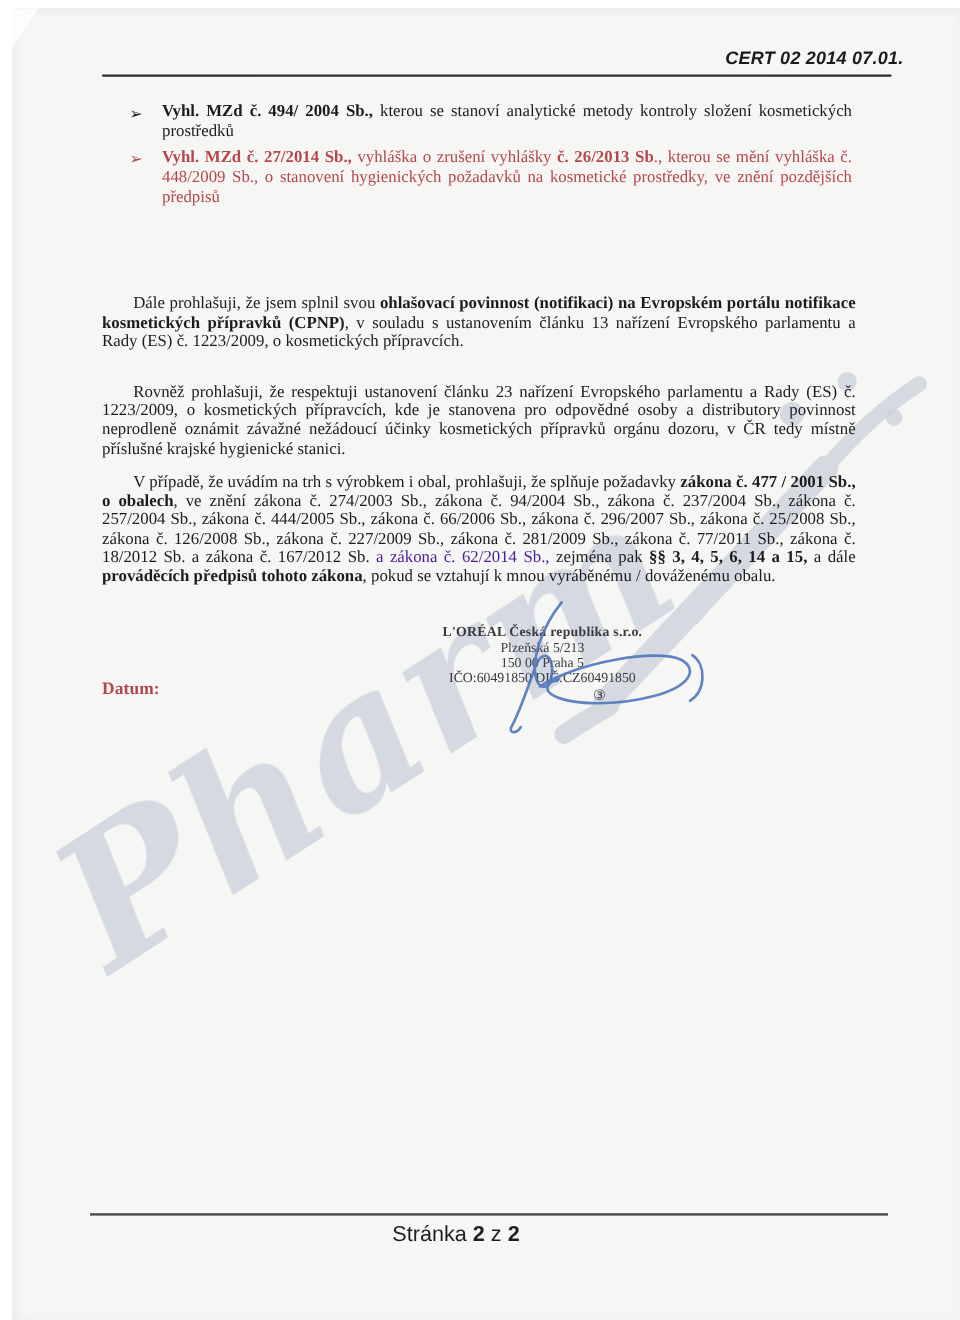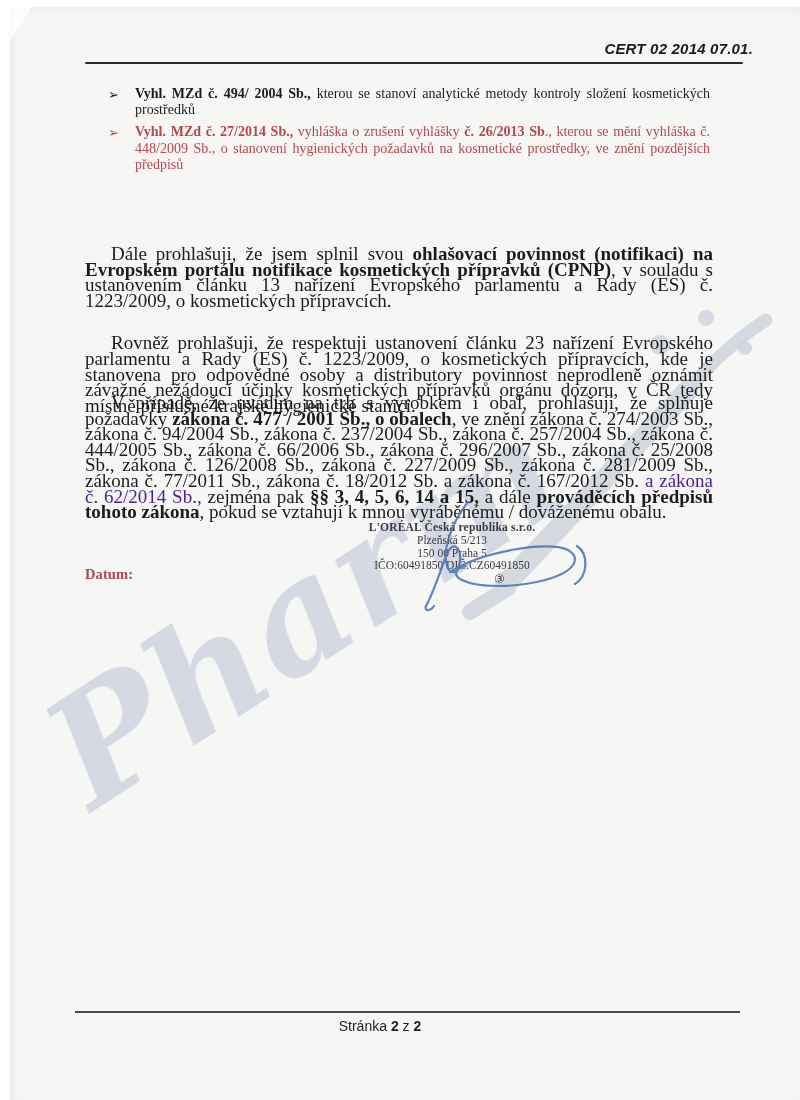--- a/index.html
+++ b/index.html
@@ -40,21 +40,21 @@
   .bullet-list{position:absolute;left:108px;top:86px;width:602px;}
   .bullet-item{display:flex;font-size:14px;line-height:16.2px;color:#1c1c1e;}
   .bullet-item + .bullet-item{margin-top:6px;}
   .bullet-marker{flex:0 0 27px;font-size:13px;padding-top:1px;color:#1c1c1e;}
   .bullet-body{flex:1;text-align:justify;}
   .bullet-item.red, .bullet-item.red .bullet-marker{color:#b5474d;}
 
   
   .paras-block{position:absolute;left:85px;top:246px;width:628px;}
   .body-p{
-    margin:0;font-size:19px;line-height:15.6px;color:#1c1c1e;
+    margin:0;font-size:14px;line-height:15.6px;color:#1c1c1e;
     text-align:justify;text-indent:26px;
   }
   .body-p + .body-p{margin-top:27px;}
   .para3-block{position:absolute;left:85px;top:395px;width:628px;}
   b{font-weight:bold;}
   .red-inline{color:#4c1d95;font-weight:normal;}
 
   
   .red-label{
     position:absolute;left:85px;
@@ -73,21 +73,21 @@
   .stamp .co{font-weight:bold;letter-spacing:.2px;}
   .stamp .num{padding-left:95px;font-size:12px;margin-top:1px;}
 
   
   .footer-rule{
     position:absolute;left:75px;top:1011px;width:665px;height:1.5px;
     background:#4a4a4a;
   }
   .page-footer{
     position:absolute;left:0;top:1018px;width:760px;text-align:center;
-    font-family:"Liberation Sans", sans-serif;font-size:14px;color:#1f1f1f;
+    font-family:"Liberation Sans", sans-serif;font-size:18px;color:#1f1f1f;
   }
   .page-footer .n{font-weight:bold;}
 </style>
 </head>
 <body>
 
 <div class="scan-page"></div>
 <div class="corner-wedge"></div>
 
 <svg class="wm-layer" width="800" height="1100" viewBox="0 0 800 1100">

